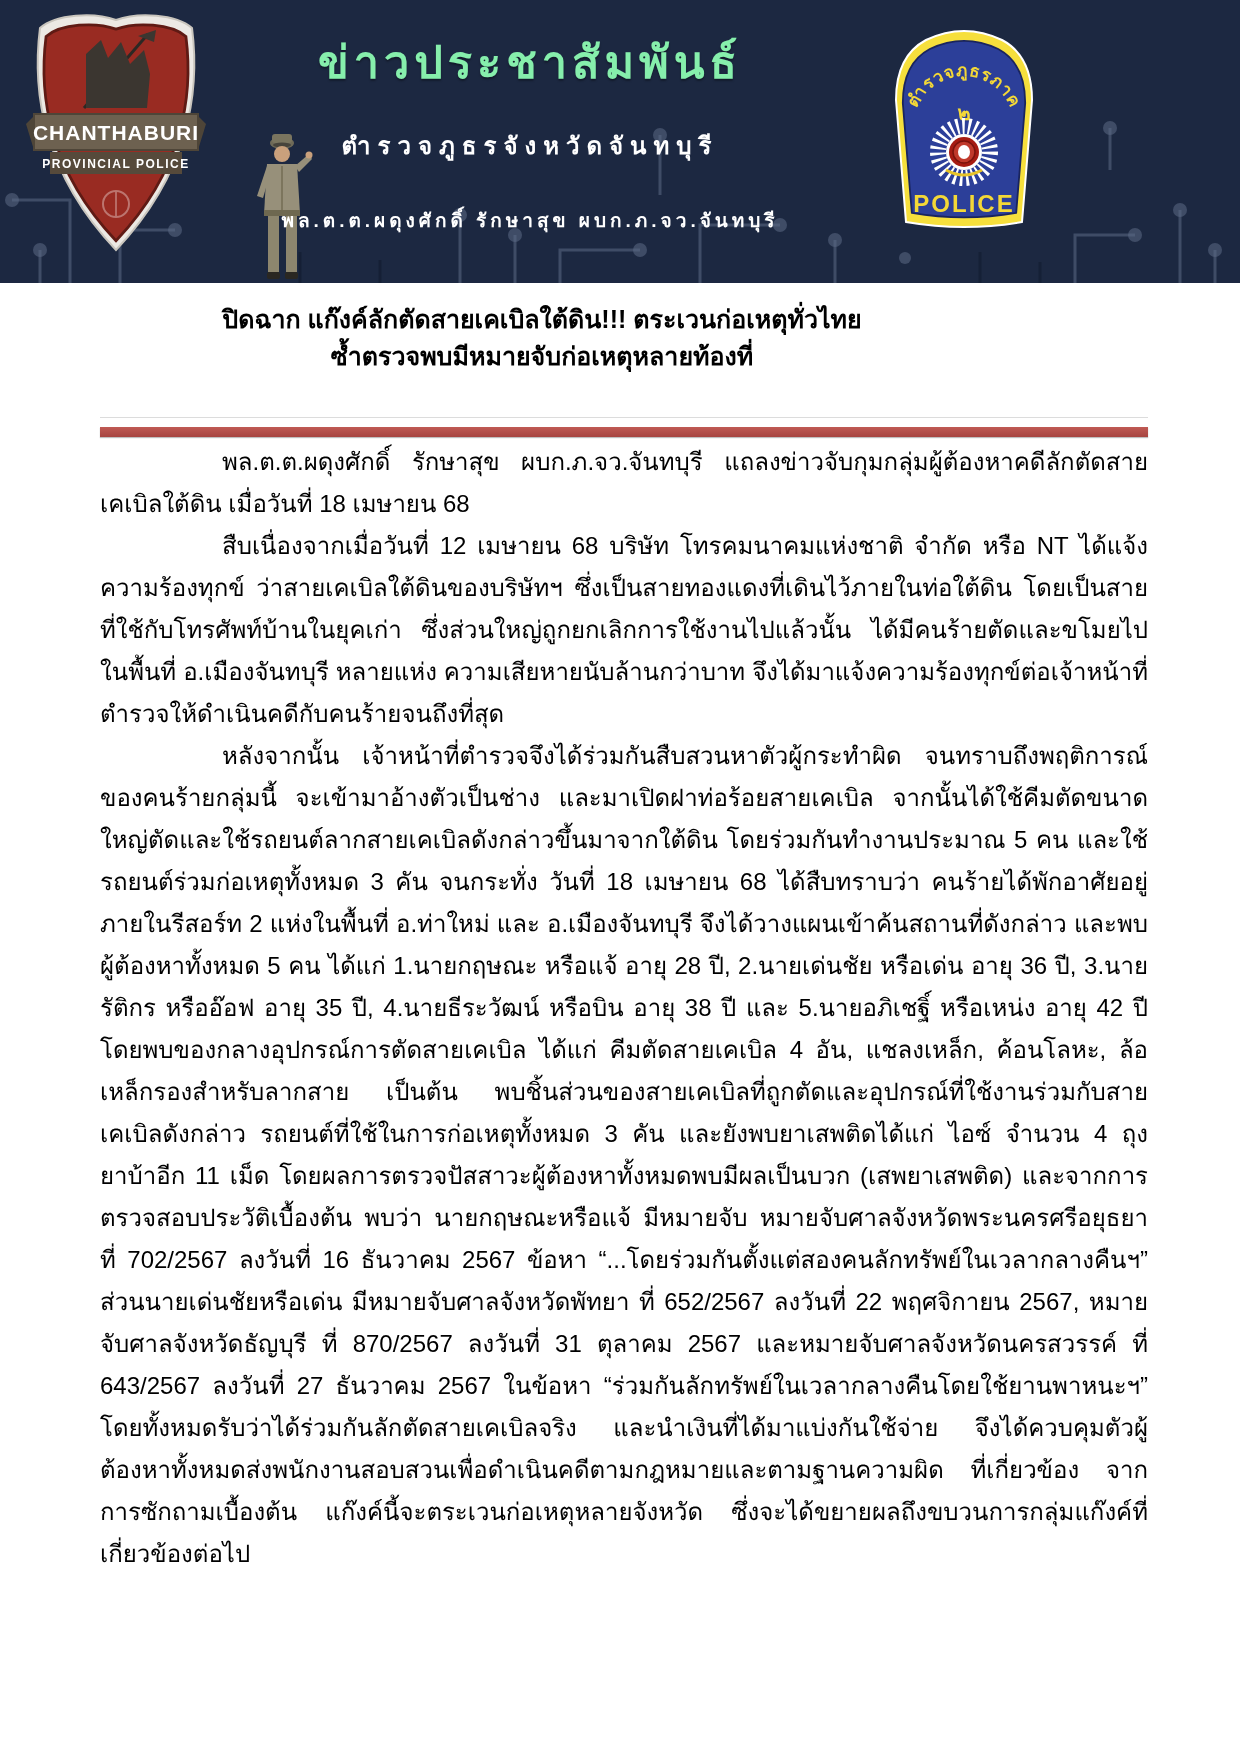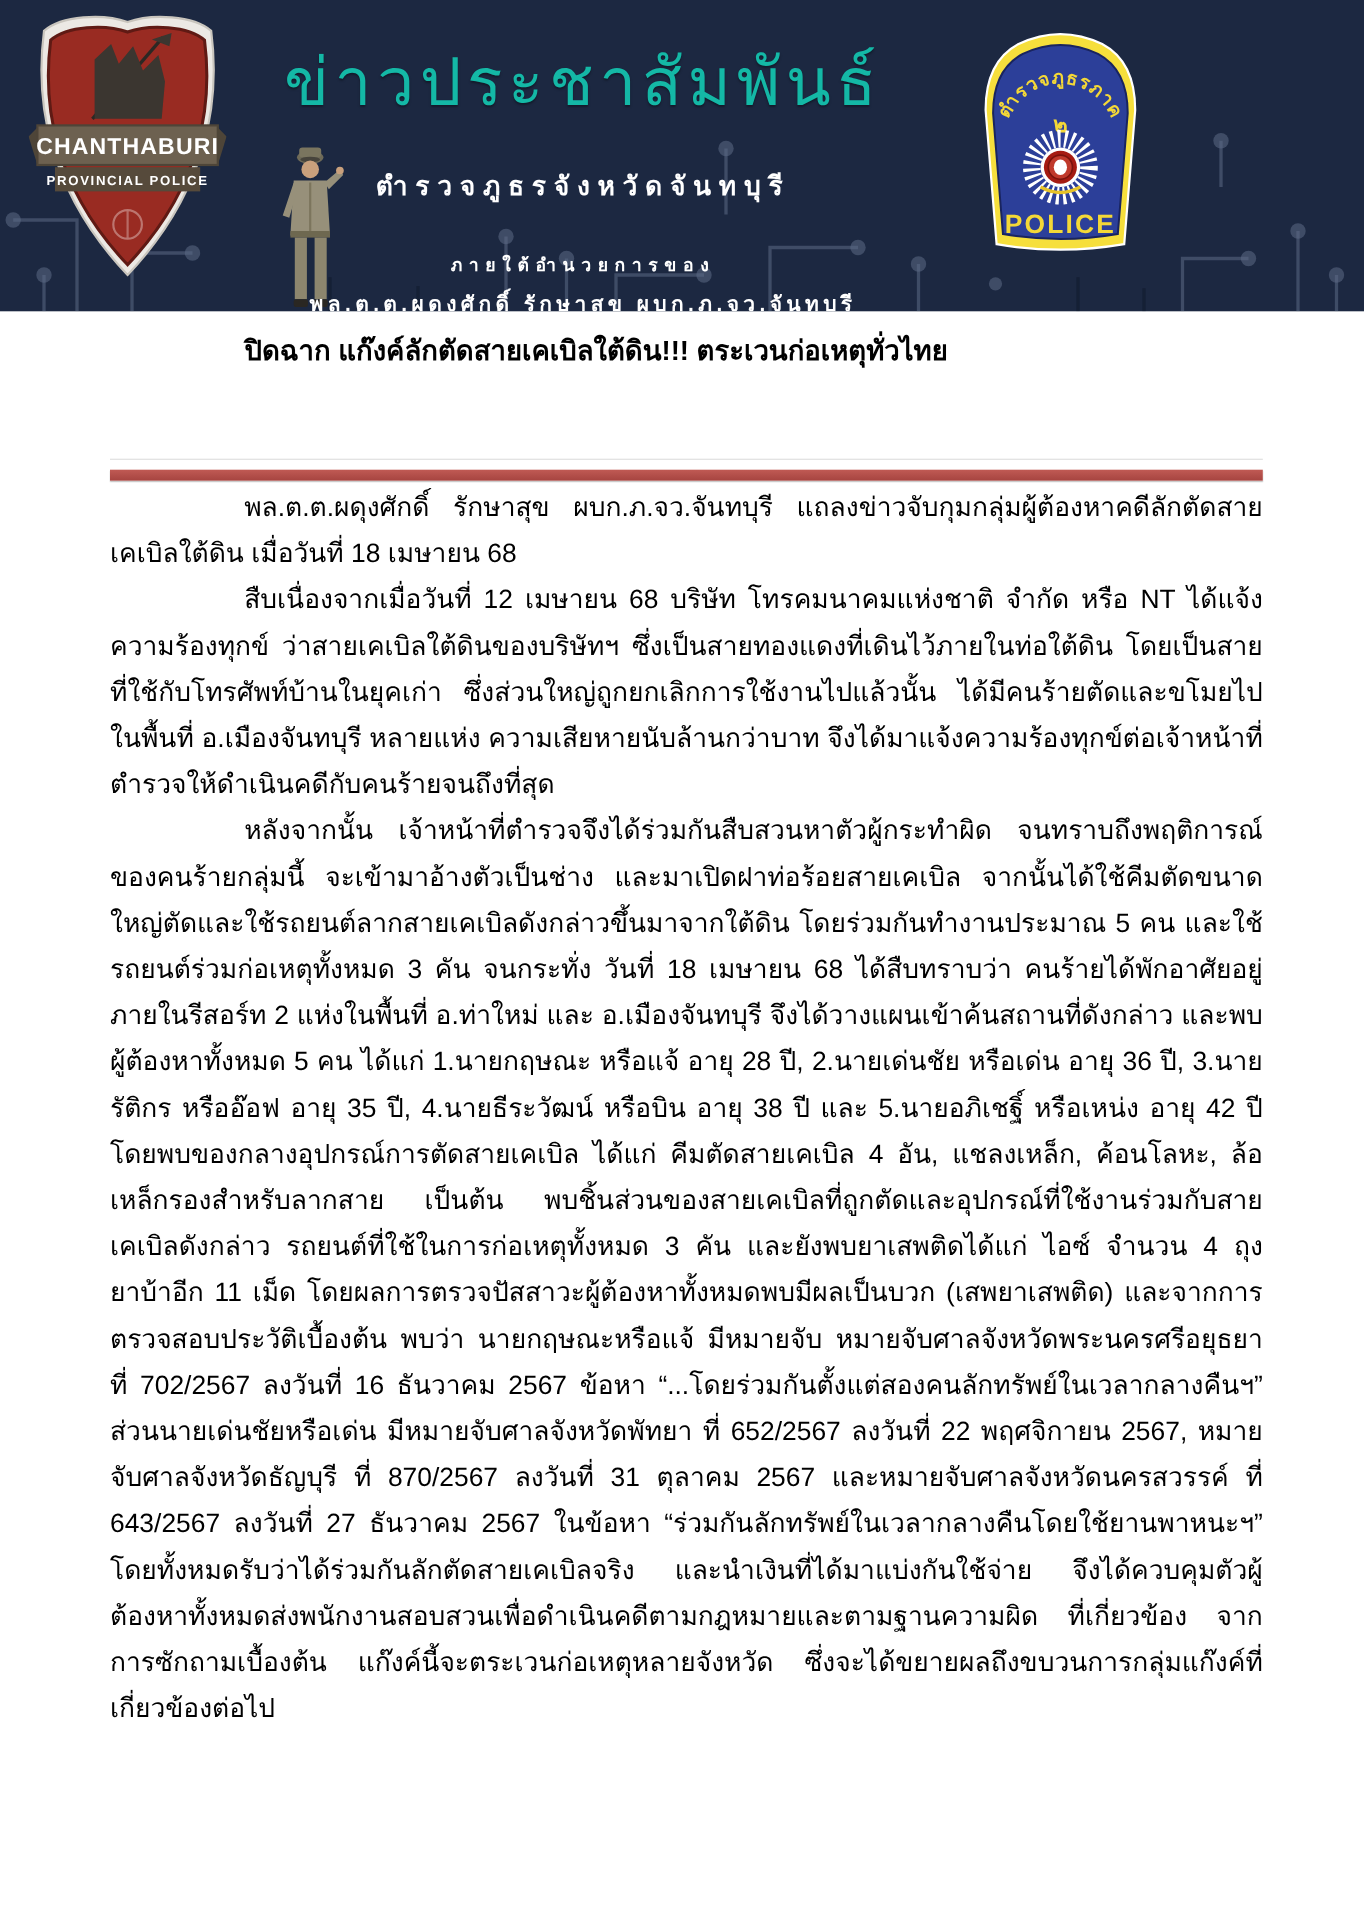--- a/index.html
+++ b/index.html
@@ -5,21 +5,21 @@
   html,body{margin:0;padding:0;background:#ffffff;}
   .page{position:relative;width:1240px;height:1752px;background:#ffffff;overflow:hidden;
         font-family:"Liberation Sans", sans-serif;}
   
   .header{position:absolute;top:0;left:0;width:1240px;height:283px;background:#1c2841;overflow:hidden;}
   .circuit{position:absolute;top:0;left:0;}
   .badge-left{position:absolute;left:26px;top:12px;}
   .officer{position:absolute;left:243px;top:126px;}
   .badge-right{position:absolute;left:886px;top:20px;}
   .head-center{position:absolute;left:230px;top:26px;width:600px;text-align:center;}
-  .head-title{font-size:60px;font-weight:normal;color:#14b8a6;letter-spacing:5px;
+  .head-title{font-size:45px;font-weight:bold;color:#86efac;letter-spacing:5px;
               text-shadow:0 2px 2px rgba(0,0,0,.35);white-space:nowrap;}
   .head-sub{margin-top:28px;font-size:24px;font-weight:bold;color:#ffffff;letter-spacing:7px;white-space:nowrap;}
   .head-under{margin-top:40px;color:#ffffff;}
   .head-under .u1{font-size:16px;font-weight:bold;letter-spacing:6px;white-space:nowrap;}
   .head-under .u2{margin-top:8px;font-size:19px;font-weight:bold;letter-spacing:4px;white-space:nowrap;}
   
   .doc-title{position:absolute;top:301px;left:0;width:1084px;text-align:center;color:#000;
              font-size:25px;font-weight:bold;line-height:37px;}
   .hairline{position:absolute;top:417px;left:100px;width:1048px;height:1px;background:#dcdcdc;}
   .redbar{position:absolute;top:427px;left:100px;width:1048px;height:10px;
@@ -111,21 +111,20 @@
       <rect x="25" y="90" width="11" height="56" fill="#8d866e"></rect>
       <rect x="43" y="90" width="11" height="56" fill="#8d866e"></rect>
       <rect x="24" y="146" width="13" height="7" rx="2" fill="#2a2722"></rect>
       <rect x="42" y="146" width="13" height="7" rx="2" fill="#2a2722"></rect>
     </svg>
 
     <div class="head-center">
       <div class="head-title">ข่าวประชาสัมพันธ์</div>
       <div class="head-sub">ตำรวจภูธรจังหวัดจันทบุรี</div>
       <div class="head-under">
-        <div class="u1">ภายใต้อำนวยการของ</div>
         <div class="u2">พล.ต.ต.ผดุงศักดิ์  รักษาสุข ผบก.ภ.จว.จันทบุรี</div>
       </div>
     </div>
 
     <svg class="badge-right" width="156" height="214" viewBox="0 0 156 214">
       <path d="M20,202 L10,80 Q10,36 40,20 Q78,2 116,20 Q146,36 146,80 L136,202 Q78,212 20,202 Z" fill="#f6df3c" stroke="#ffffff" stroke-width="2"></path>
       <g transform="translate(78,110) scale(0.9) translate(-78,-110)">
         <path d="M20,202 L10,80 Q10,36 40,20 Q78,2 116,20 Q146,36 146,80 L136,202 Q78,212 20,202 Z" fill="#2c3f99" stroke="#19245f" stroke-width="2"></path>
       </g>
       <defs>
@@ -142,20 +141,21 @@
         <circle cx="78" cy="132" r="11" fill="#c0392b" stroke="#7a130c" stroke-width="1.5"></circle>
         <ellipse cx="78" cy="132" rx="6" ry="7" fill="#ffffff"></ellipse>
         <path d="M60,150 Q78,160 96,150" fill="none" stroke="#e7c32a" stroke-width="3"></path>
       </g>
       <text x="78" y="192" text-anchor="middle" font-family="Liberation Sans, sans-serif" font-size="24" font-weight="bold" fill="#f4d837" letter-spacing="2">POLICE</text>
     </svg>
   </div>
 
   <div class="doc-title">
     <div>ปิดฉาก แก๊งค์ลักตัดสายเคเบิลใต้ดิน!!! ตระเวนก่อเหตุทั่วไทย</div>
+    <div>ซ้ำตรวจพบมีหมายจับก่อเหตุหลายท้องที่</div>
   </div>
 
   <div class="hairline"></div>
   <div class="redbar"></div>
 
   <div class="body-text">
     <p>พล.ต.ต.ผดุงศักดิ์ รักษาสุข ผบก.ภ.จว.จันทบุรี แถลงข่าวจับกุมกลุ่มผู้ต้องหาคดีลักตัดสายเคเบิลใต้ดิน เมื่อวันที่ 18 เมษายน 68</p>
     <p>สืบเนื่องจากเมื่อวันที่ 12 เมษายน 68 บริษัท โทรคมนาคมแห่งชาติ จำกัด หรือ NT ได้แจ้งความร้องทุกข์ ว่าสายเคเบิลใต้ดินของบริษัทฯ ซึ่งเป็นสายทองแดงที่เดินไว้ภายในท่อใต้ดิน โดยเป็นสายที่ใช้กับโทรศัพท์บ้านในยุคเก่า ซึ่งส่วนใหญ่ถูกยกเลิกการใช้งานไปแล้วนั้น ได้มีคนร้ายตัดและขโมยไป ในพื้นที่ อ.เมืองจันทบุรี หลายแห่ง ความเสียหายนับล้านกว่าบาท จึงได้มาแจ้งความร้องทุกข์ต่อเจ้าหน้าที่ตำรวจให้ดำเนินคดีกับคนร้ายจนถึงที่สุด</p>
     <p>หลังจากนั้น เจ้าหน้าที่ตำรวจจึงได้ร่วมกันสืบสวนหาตัวผู้กระทำผิด จนทราบถึงพฤติการณ์ของคนร้ายกลุ่มนี้ จะเข้ามาอ้างตัวเป็นช่าง และมาเปิดฝาท่อร้อยสายเคเบิล จากนั้นได้ใช้คีมตัดขนาดใหญ่ตัดและใช้รถยนต์ลากสายเคเบิลดังกล่าวขึ้นมาจากใต้ดิน โดยร่วมกันทำงานประมาณ 5 คน และใช้รถยนต์ร่วมก่อเหตุทั้งหมด 3 คัน จนกระทั่ง วันที่ 18 เมษายน 68 ได้สืบทราบว่า คนร้ายได้พักอาศัยอยู่ภายในรีสอร์ท 2 แห่งในพื้นที่ อ.ท่าใหม่ และ อ.เมืองจันทบุรี จึงได้วางแผนเข้าค้นสถานที่ดังกล่าว และพบผู้ต้องหาทั้งหมด 5 คน ได้แก่ 1.นายกฤษณะ หรือแจ้ อายุ 28 ปี, 2.นายเด่นชัย หรือเด่น อายุ 36 ปี, 3.นายรัติกร หรืออ๊อฟ อายุ 35 ปี, 4.นายธีระวัฒน์ หรือบิน อายุ 38 ปี และ 5.นายอภิเชฐิ์ หรือเหน่ง อายุ 42 ปี โดยพบของกลางอุปกรณ์การตัดสายเคเบิล ได้แก่ คีมตัดสายเคเบิล 4 อัน, แชลงเหล็ก, ค้อนโลหะ, ล้อเหล็กรองสำหรับลากสาย เป็นต้น พบชิ้นส่วนของสายเคเบิลที่ถูกตัดและอุปกรณ์ที่ใช้งานร่วมกับสายเคเบิลดังกล่าว รถยนต์ที่ใช้ในการก่อเหตุทั้งหมด 3 คัน และยังพบยาเสพติดได้แก่ ไอซ์ จำนวน 4 ถุง ยาบ้าอีก 11 เม็ด โดยผลการตรวจปัสสาวะผู้ต้องหาทั้งหมดพบมีผลเป็นบวก (เสพยาเสพติด) และจากการตรวจสอบประวัติเบื้องต้น พบว่า นายกฤษณะหรือแจ้ มีหมายจับ หมายจับศาลจังหวัดพระนครศรีอยุธยา ที่ 702/2567 ลงวันที่ 16 ธันวาคม 2567 ข้อหา “...โดยร่วมกันตั้งแต่สองคนลักทรัพย์ในเวลากลางคืนฯ” ส่วนนายเด่นชัยหรือเด่น มีหมายจับศาลจังหวัดพัทยา ที่ 652/2567 ลงวันที่ 22 พฤศจิกายน 2567, หมายจับศาลจังหวัดธัญบุรี ที่ 870/2567 ลงวันที่ 31 ตุลาคม 2567 และหมายจับศาลจังหวัดนครสวรรค์ ที่ 643/2567 ลงวันที่ 27 ธันวาคม 2567 ในข้อหา “ร่วมกันลักทรัพย์ในเวลากลางคืนโดยใช้ยานพาหนะฯ” โดยทั้งหมดรับว่าได้ร่วมกันลักตัดสายเคเบิลจริง และนำเงินที่ได้มาแบ่งกันใช้จ่าย จึงได้ควบคุมตัวผู้ต้องหาทั้งหมดส่งพนักงานสอบสวนเพื่อดำเนินคดีตามกฎหมายและตามฐานความผิด ที่เกี่ยวข้อง จากการซักถามเบื้องต้น แก๊งค์นี้จะตระเวนก่อเหตุหลายจังหวัด ซึ่งจะได้ขยายผลถึงขบวนการกลุ่มแก๊งค์ที่เกี่ยวข้องต่อไป</p>
   </div>

